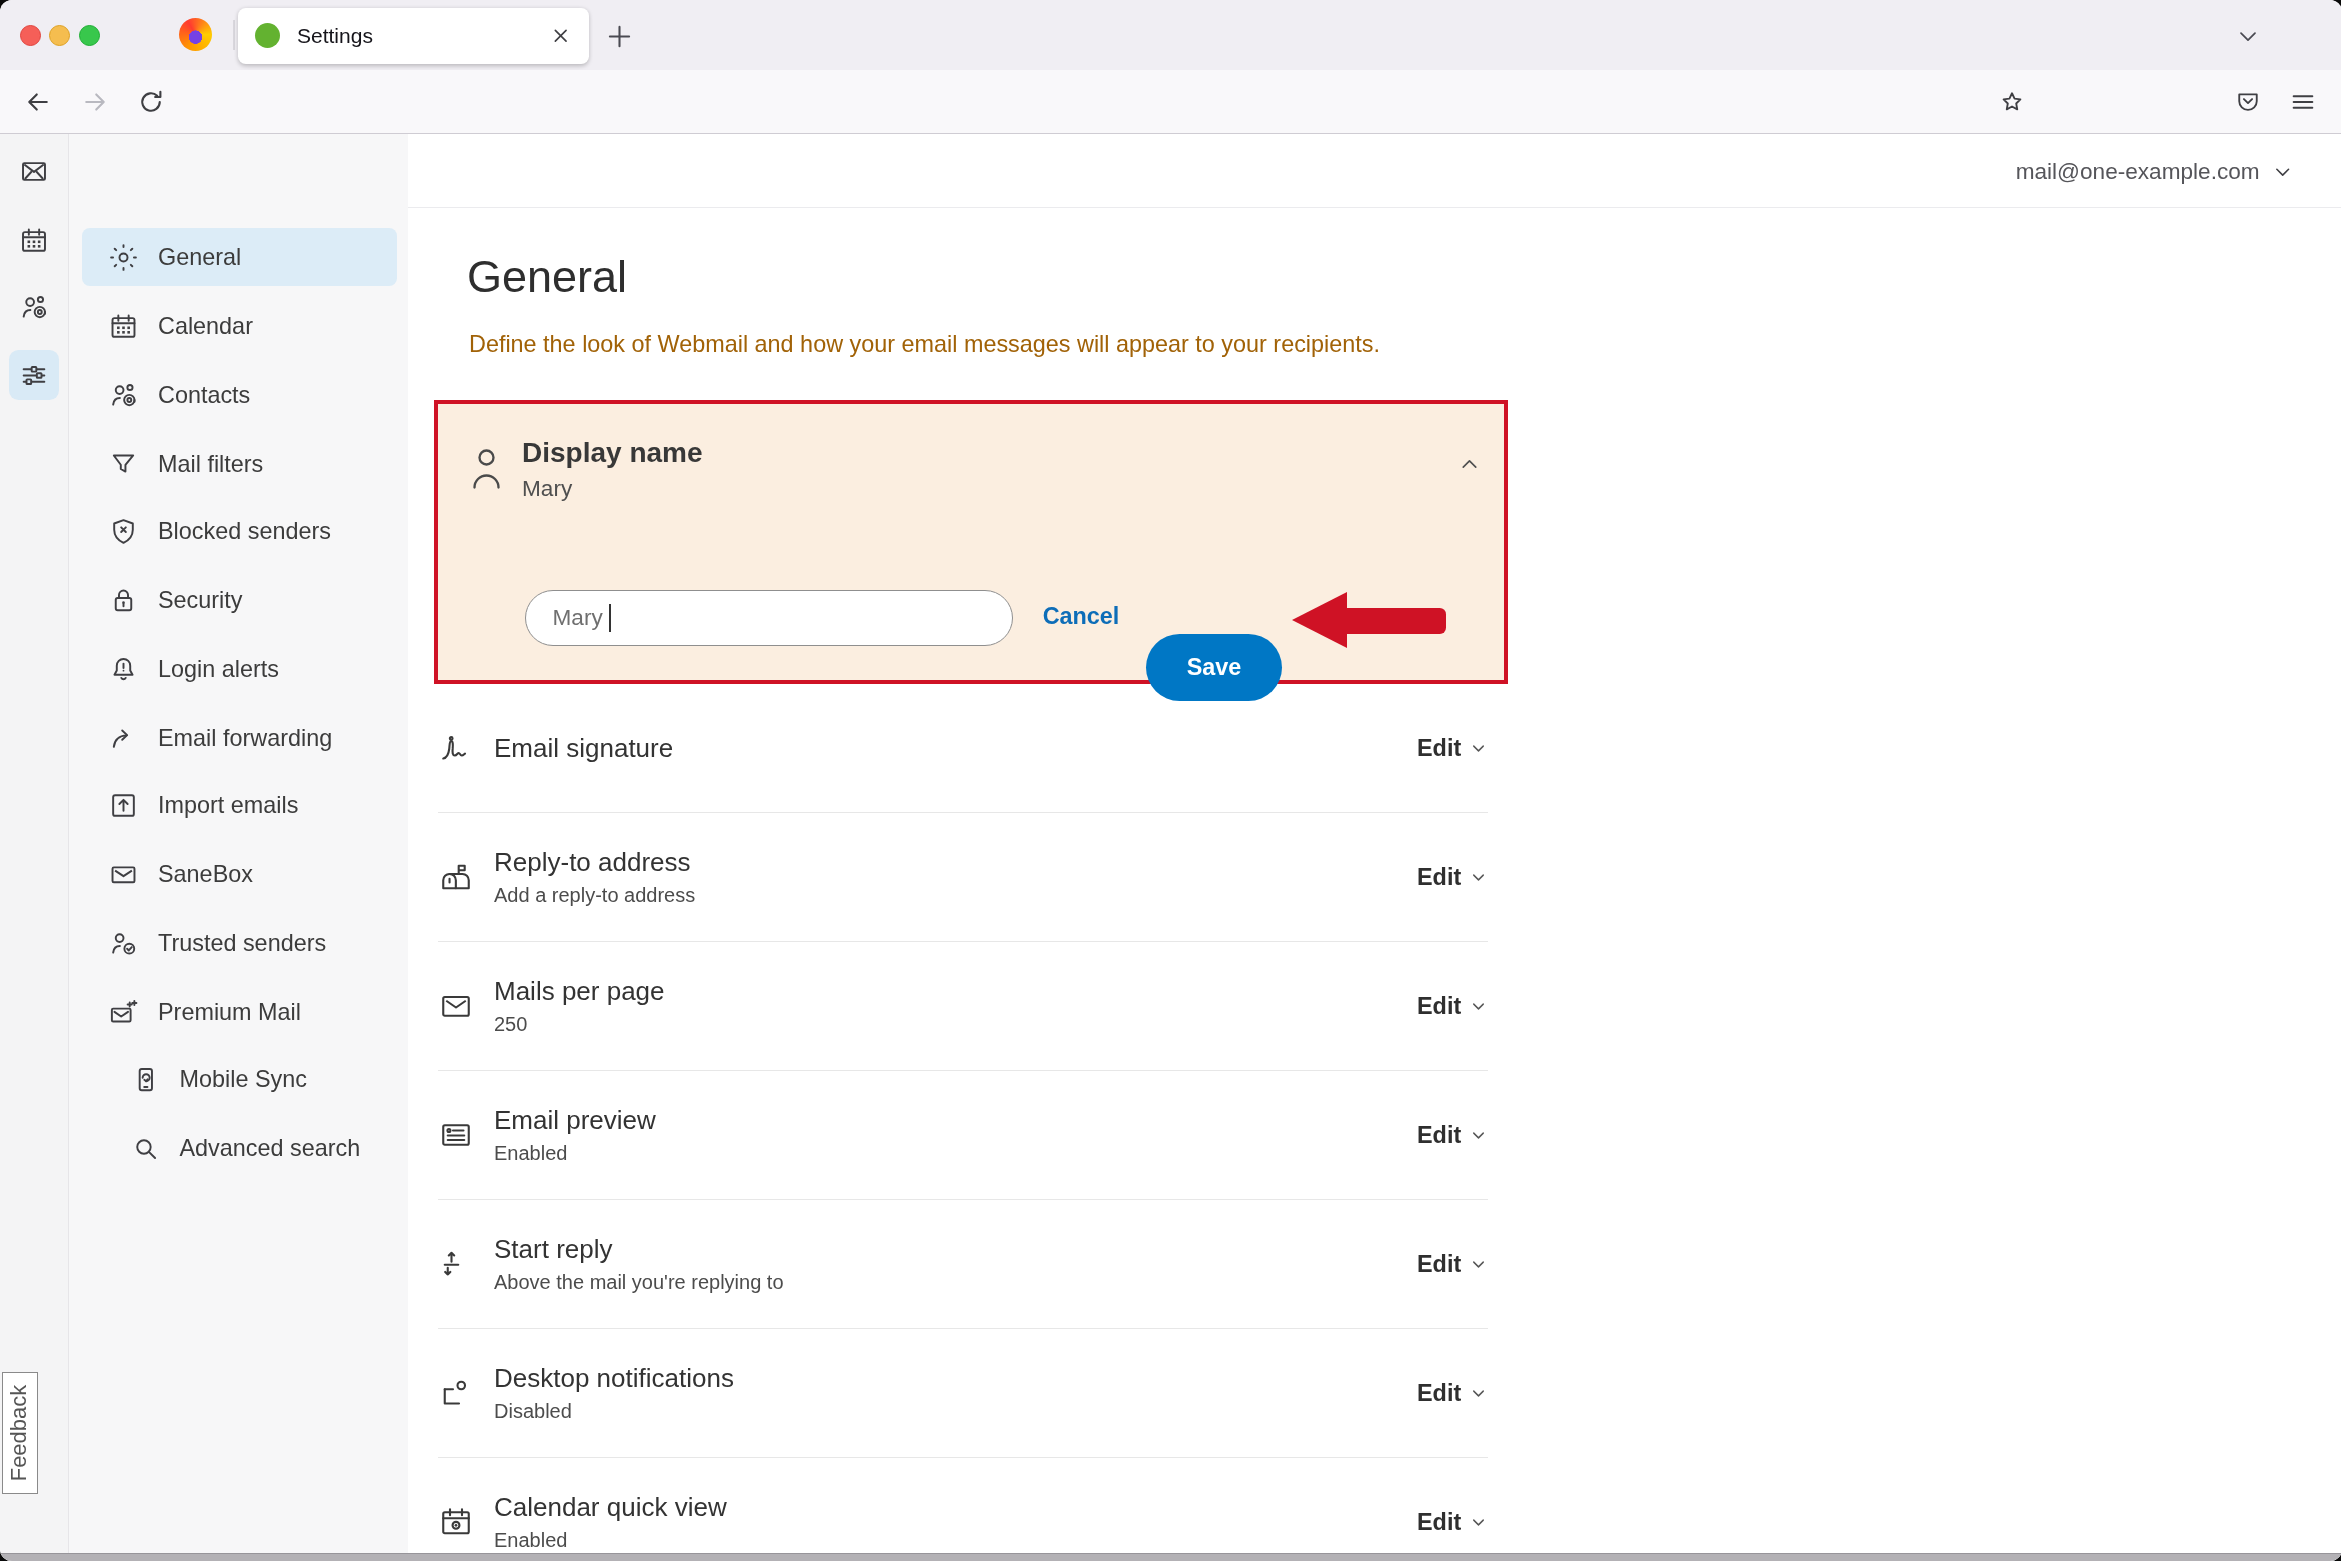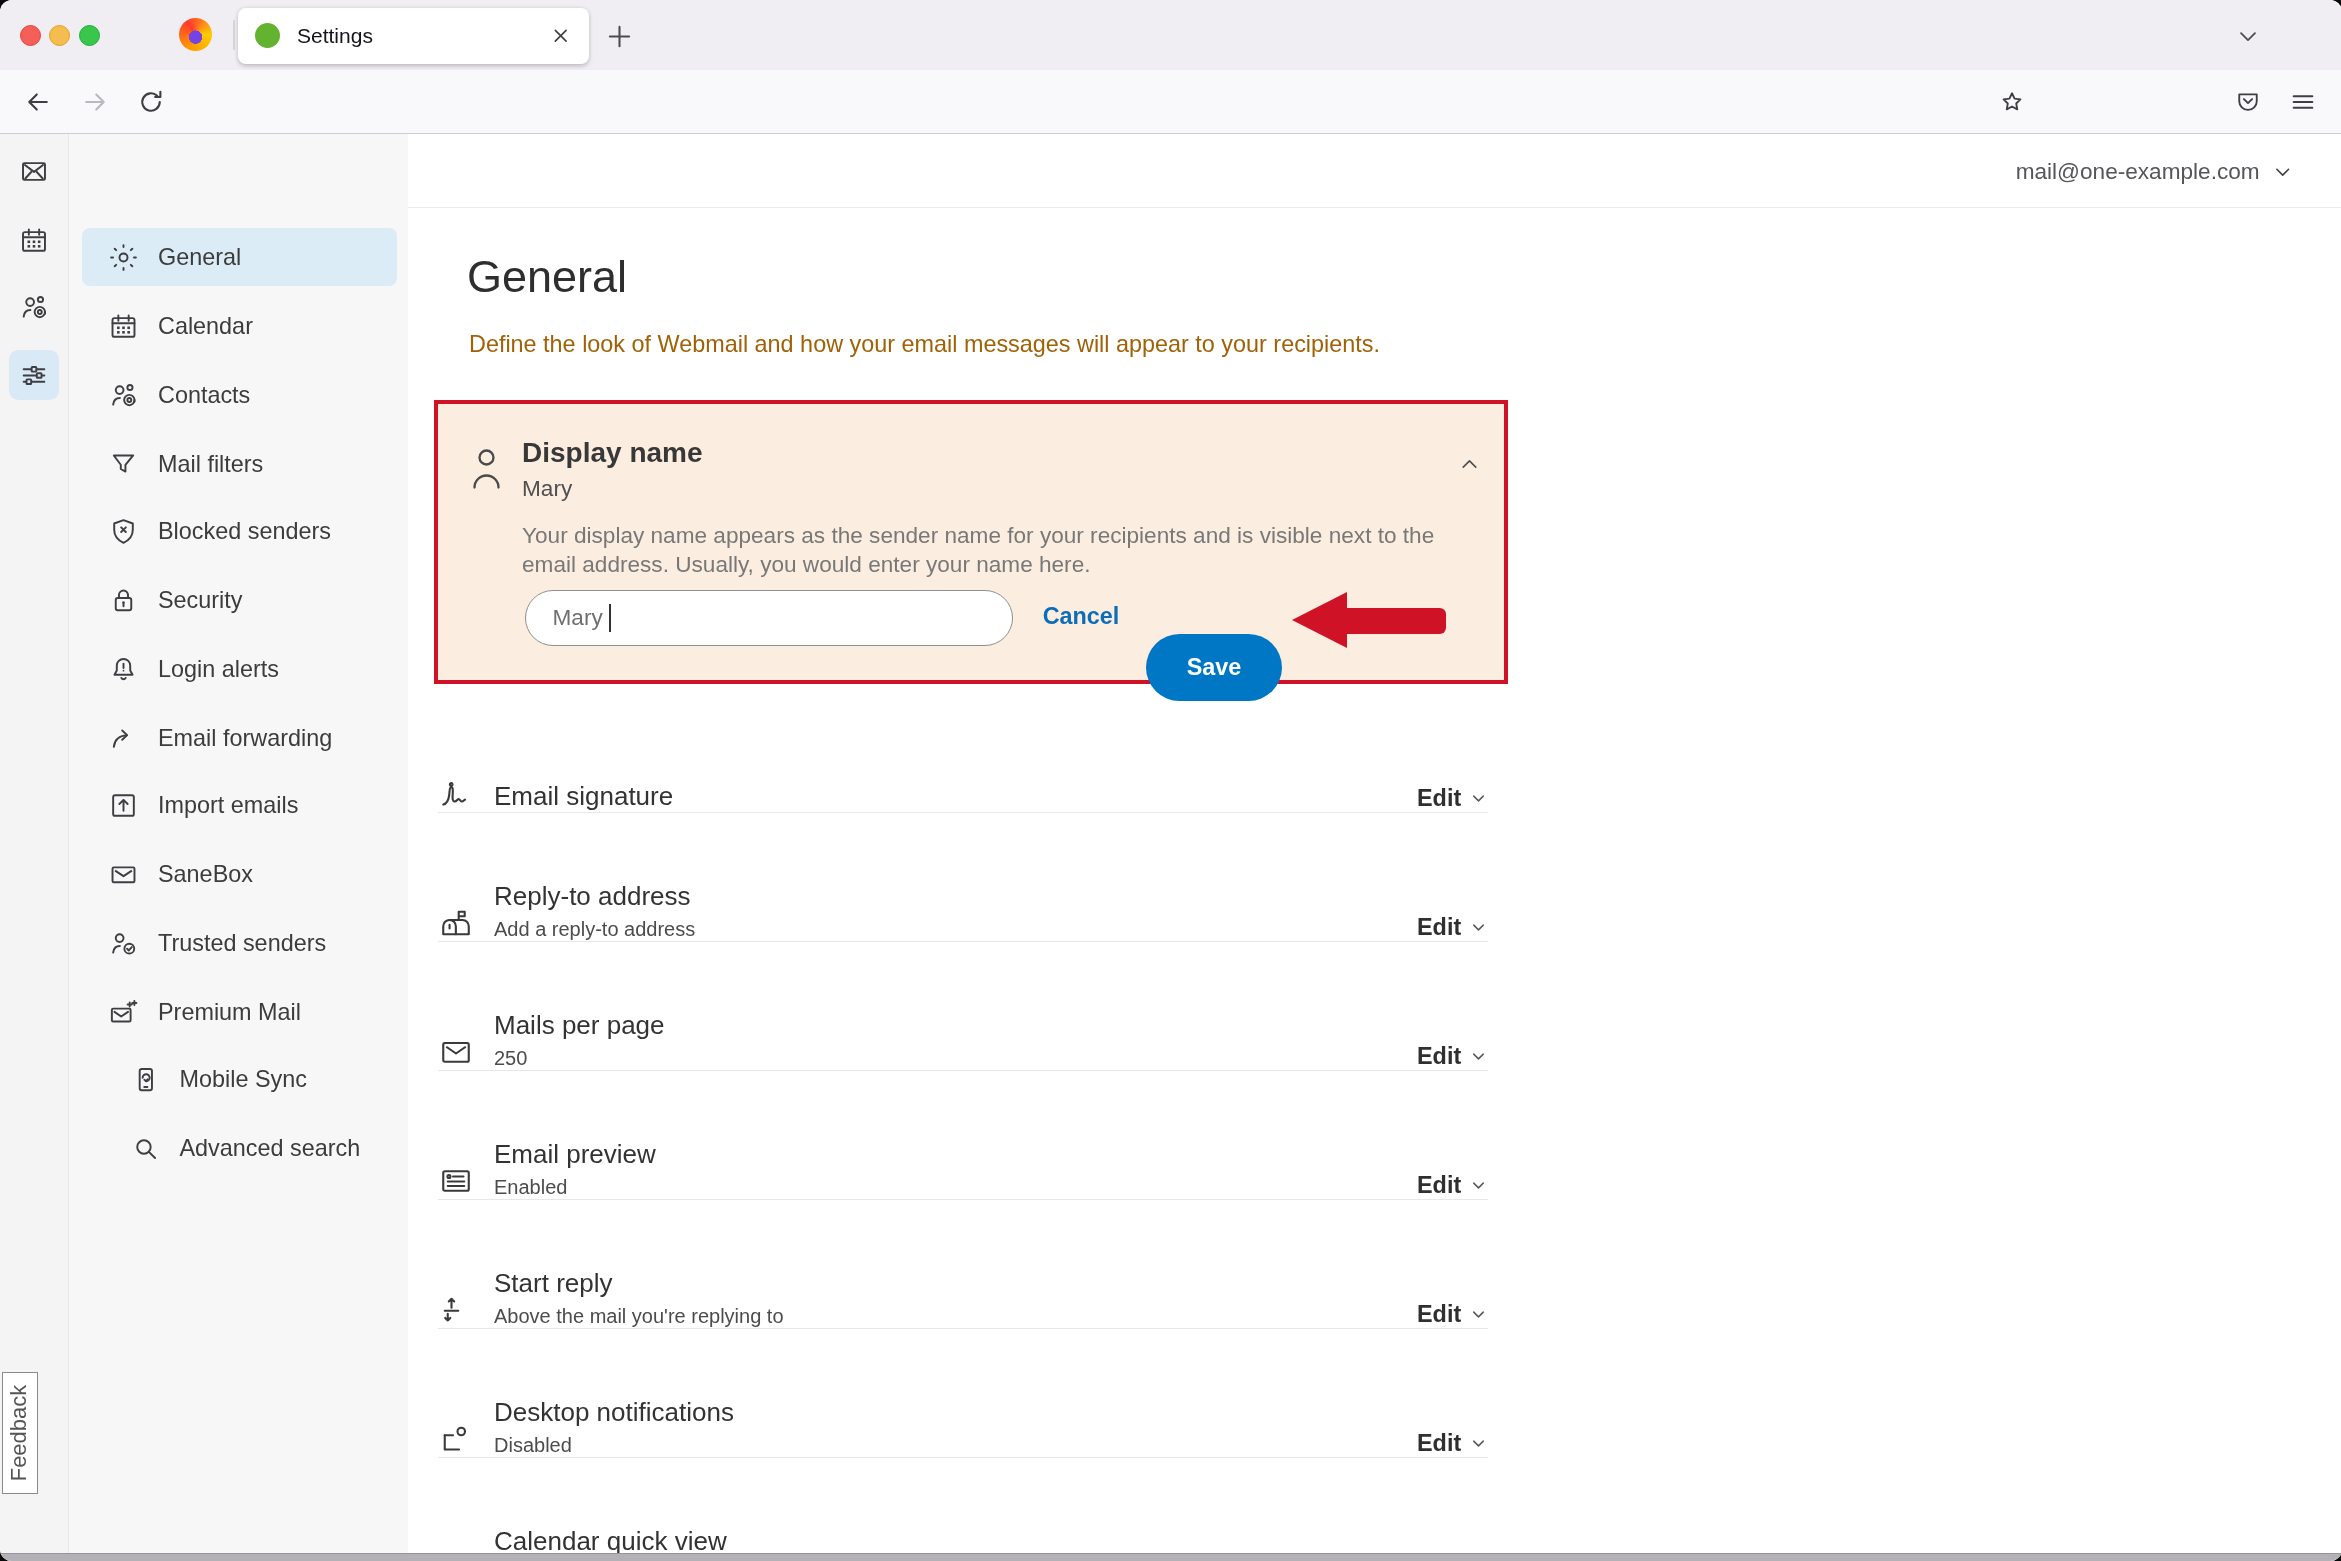--- a/index.html
+++ b/index.html
@@ -71,21 +71,21 @@
   .caret{display:inline-block;width:1.6px;height:28px;background:#333;margin-left:6.2px;}
   .cancel-link{position:absolute;left:600px;top:199px;width:86px;text-align:center;font-size:23.4px;font-weight:700;color:var(--link_blue,#0d6db8);cursor:pointer;}
   .save-btn{position:absolute;left:708px;top:182px;width:136px;height:67px;border:none;border-radius:34px;background:var(--accent_blue,#0077c5);
     color:#fff;font-size:23.4px;font-weight:700;font-family:inherit;cursor:pointer;margin-top:48px;}
   .arrow-anno{position:absolute;left:854px;top:188px;width:159px;height:57px;}
   .arrow-anno .head{position:absolute;left:0;top:0;width:0;height:0;border-top:28px solid transparent;border-bottom:28px solid transparent;border-right:55px solid var(--annotation_red,#cf1225);}
   .arrow-anno .tail{position:absolute;left:53px;top:15.6px;width:101px;height:26px;background:var(--annotation_red,#cf1225);border-radius:0 6.2px 6.2px 0;}
 
   
   .rows{position:absolute;left:30px;top:476px;width:1050px;}
-  .srow{height:128px;display:flex;align-items:flex-end;border-bottom:1.6px solid #e7e7e7;}
+  .srow{height:128px;display:flex;align-items:center;border-bottom:1.6px solid #e7e7e7;}
   .srow:last-child{border-bottom:none;}
   .srow-ic{width:36px;color:#3a3a3a;flex:0 0 auto;}
   .srow-text{margin-left:20px;flex:1 1 auto;}
   .srow-title{font-size:26px;color:#333;font-weight:500;}
   .srow-sub{font-size:20px;color:#4c4c4c;margin-top:6.2px;}
   .srow-sub:empty{display:none;}
   .edit{display:flex;align-items:center;gap:7.8px;cursor:pointer;}
   .edit-label{font-size:23.4px;font-weight:700;color:#2f2f2f;}
   .edit .ico{color:#555;}
 
@@ -380,21 +380,20 @@
               <path d="M4.8 25.5a7.2 7.2 0 0114.4 0"></path>
             </svg>
       </span>
       <div class="card-title">Display name</div>
       <div class="card-value">Mary</div>
       <span class="card-collapse">
         <svg width="25" height="25" viewBox="0 0 24 24" fill="none" stroke="currentColor" stroke-width="1.6" stroke-linecap="round" stroke-linejoin="round">
               <path d="M6 14.5l6-6 6 6"></path>
             </svg>
       </span>
-      <div class="card-desc">Your display name appears as the sender name for your recipients and is visible next to the email address. Usually, you would enter your name here.</div>
 
       <div class="card-input" role="textbox">
         <span>Mary</span>
         <span class="caret"></span>
       </div>
       <div class="cancel-link">Cancel</div>
       <button class="save-btn">Save</button>
       <div class="arrow-anno">
         <div class="head"></div>
             <div class="tail"></div>

